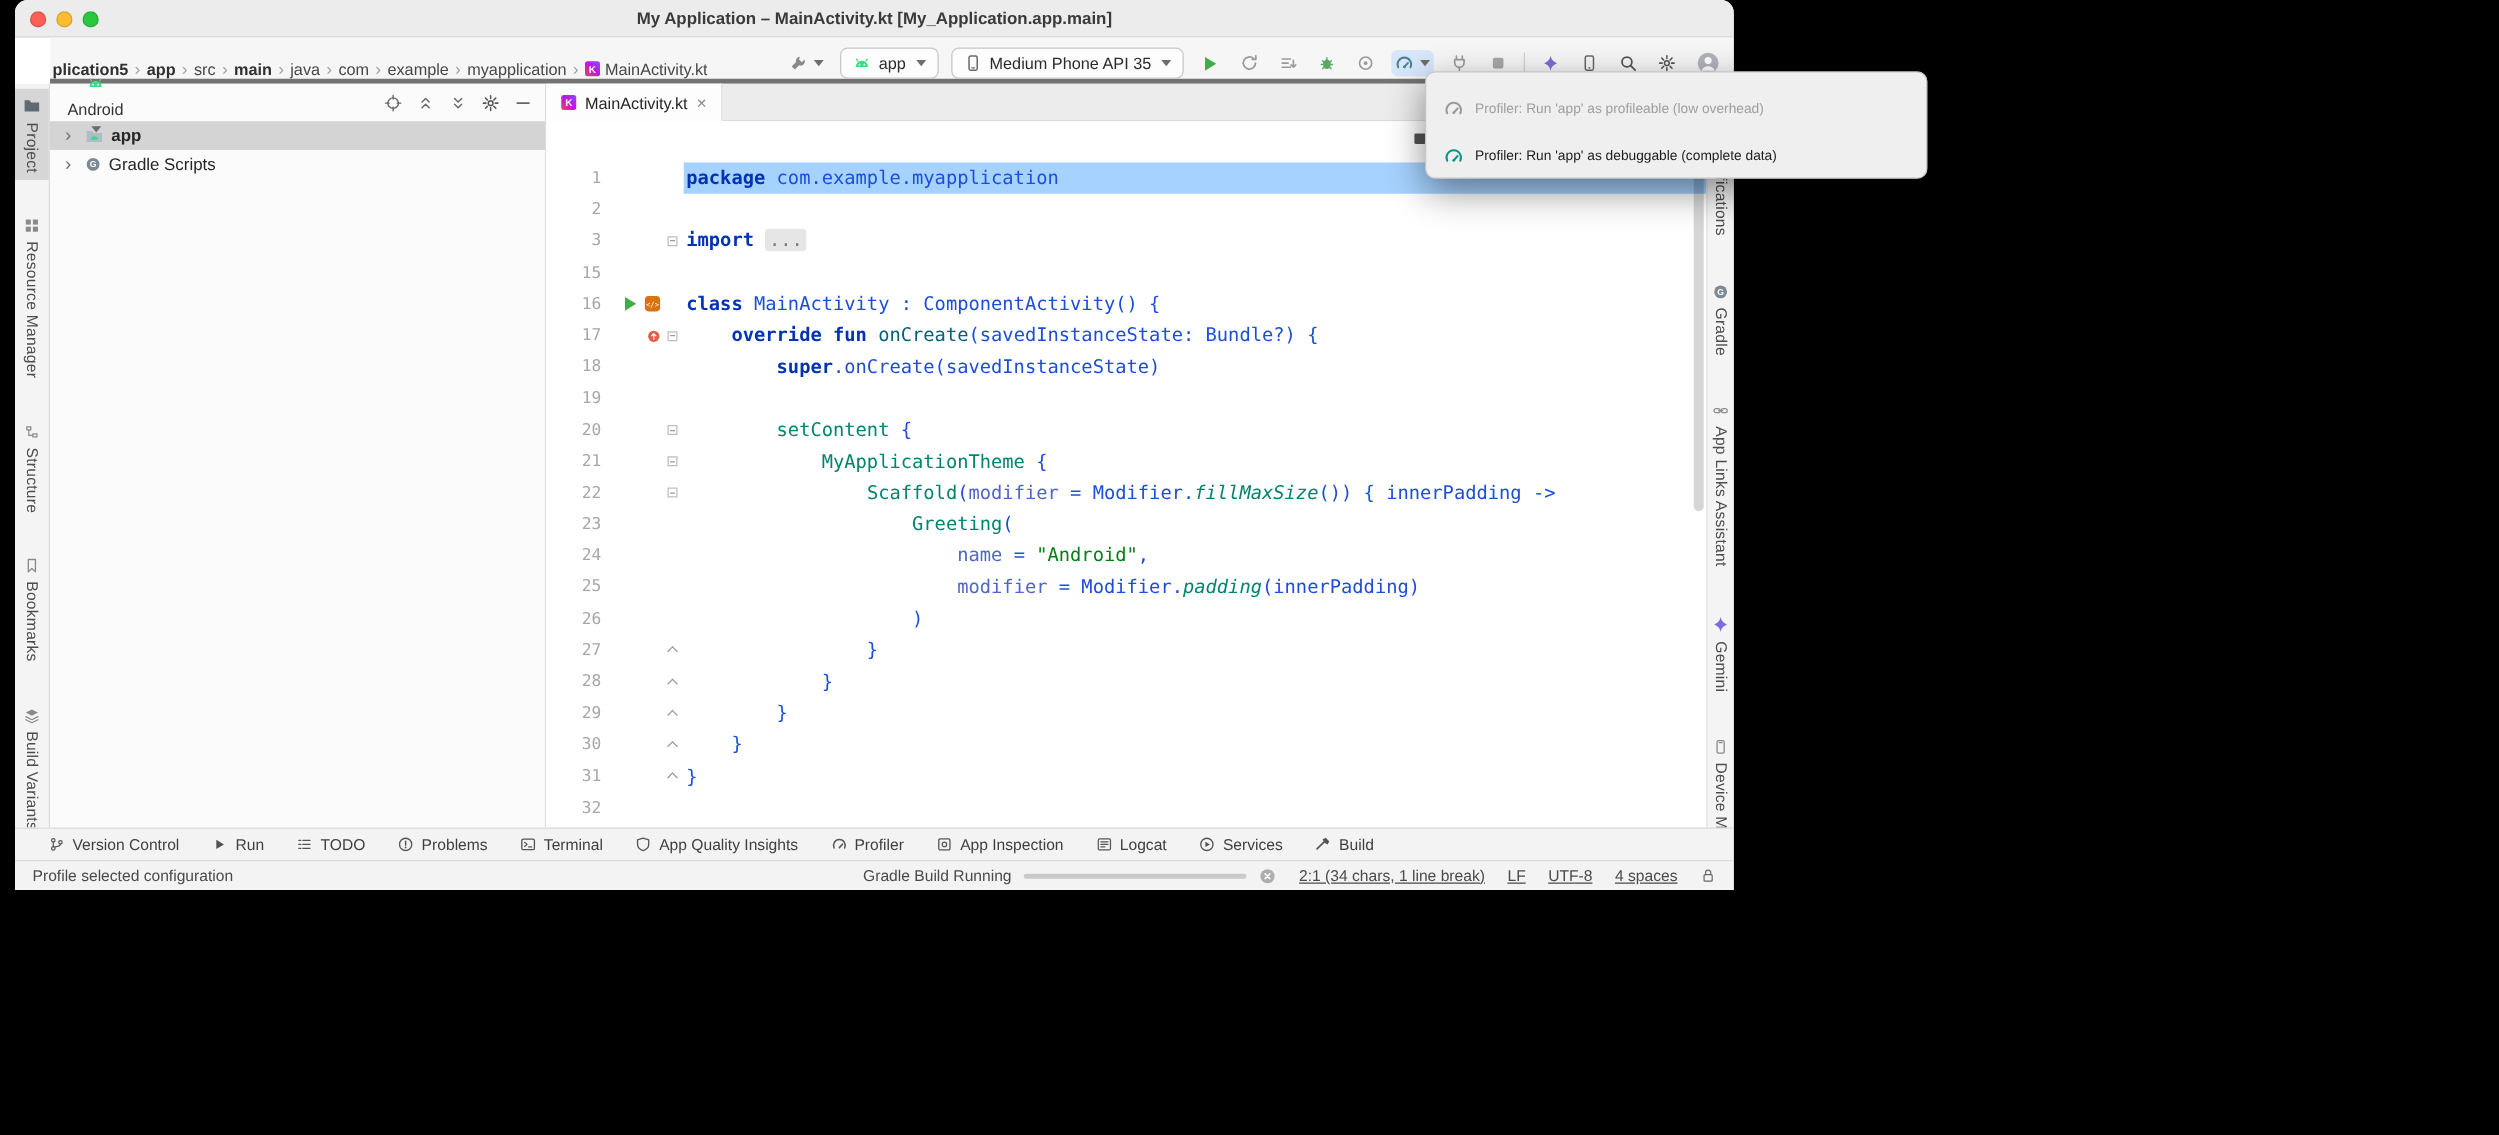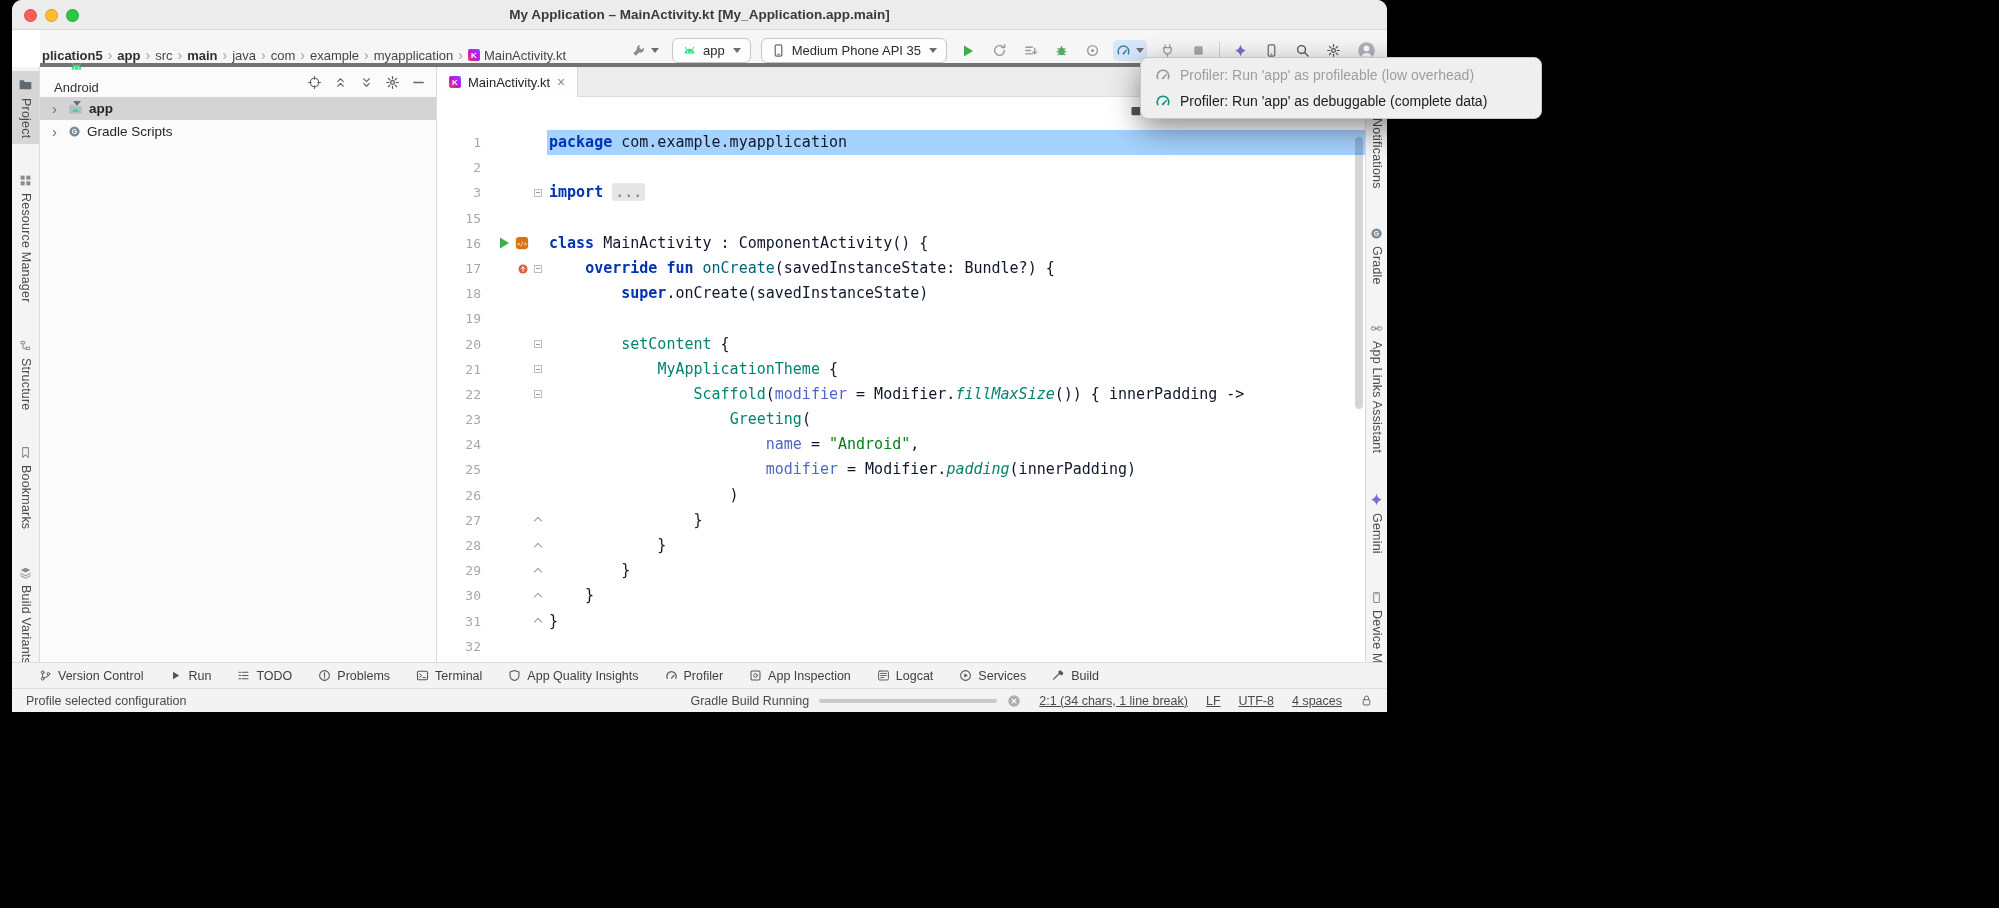--- a/index.html
+++ b/index.html
@@ -73,21 +73,21 @@
   .gic { width:44px; flex:none; display:flex; align-items:center; justify-content:flex-end; gap:3px; }
   .fold { width:18px; flex:none; position:relative; }
   .fm { position:absolute; left:5px; top:50%; width:8px; height:8px; margin-top:-4px; border:1px solid #bdbdbd; background:#fff; }
   .fm::after { content:''; position:absolute; left:1px; right:1px; top:2.5px; border-top:1px solid #9a9a9a; }
   .fm.c { border:none; background:none; }
   .fm.c::after { content:''; position:absolute; left:1px; top:2px; width:5px; height:5px; border:none;
                  border-left:1.5px solid #9a9a9a; border-top:1.5px solid #9a9a9a; transform:rotate(45deg); }
   .ct { flex:1; color:#0a0a0a; padding-left:2px; }
   .cl.sel .ct { background:#a6d2ff; }
   .t-k { color:#0033b3; font-weight:700; }
-  .t-p { color:#0f172a; }
+  .t-p { color:#1d4ed8; }
   .t-d { color:#00627a; }
   .t-it { color:#00846f; font-style:italic; }
   .t-c { color:#00846f; }
   .t-na { color:#5066c5; }
   .t-s { color:#067d17; }
   .t-fd { background:#e6e6e6; color:#7a7a7a; border-radius:3px; padding:0 3px; }
   .inspect { position:absolute; top:10px; right:12px; z-index:4; cursor:pointer; }
   .scroll-thumb { position:absolute; right:2px; top:40px; width:8px; height:272px; border-radius:4px;
                   background:rgba(0,0,0,.16); z-index:4; }
 
@@ -103,21 +103,21 @@
   .task-cluster { display:flex; align-items:center; gap:10px; }
   .pb { width:178px; height:4px; border-radius:2px; background:#c9c9c9; overflow:hidden; }
   .pb-fill { height:100%; background:#3574f0; border-radius:2px; }
   .sb-item { cursor:pointer;text-decoration:underline; }
 
   
   .popup { position:absolute; left:1140px; top:57px; width:402px; background:#efefef;
            border:1px solid #c6c6c6; border-radius:8px; box-shadow:0 10px 30px rgba(0,0,0,.45);
            padding:4px; z-index:60; }
   .popup-item { height:26px; display:flex; align-items:center; gap:9px; padding:0 10px;
-                border-radius:5px; font-size:14px; color:#1c1c1c; cursor:pointer; }
+                border-radius:5px; font-size:11px; color:#1c1c1c; cursor:pointer;margin-top:12px; }
   .popup-item.disabled { color:#9e9e9e; }
 </style>
 </head>
 <body>
 
 <div class="stage">
   <div class="window">
 
     <div class="titlebar">
       <div class="traffic">

